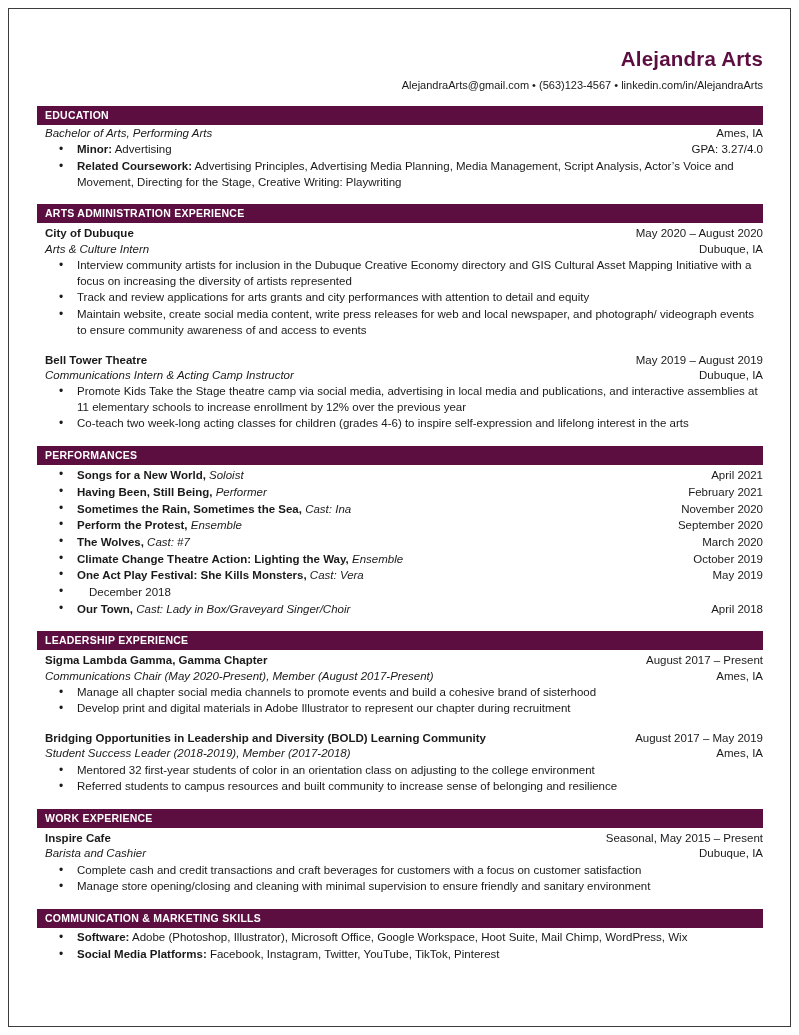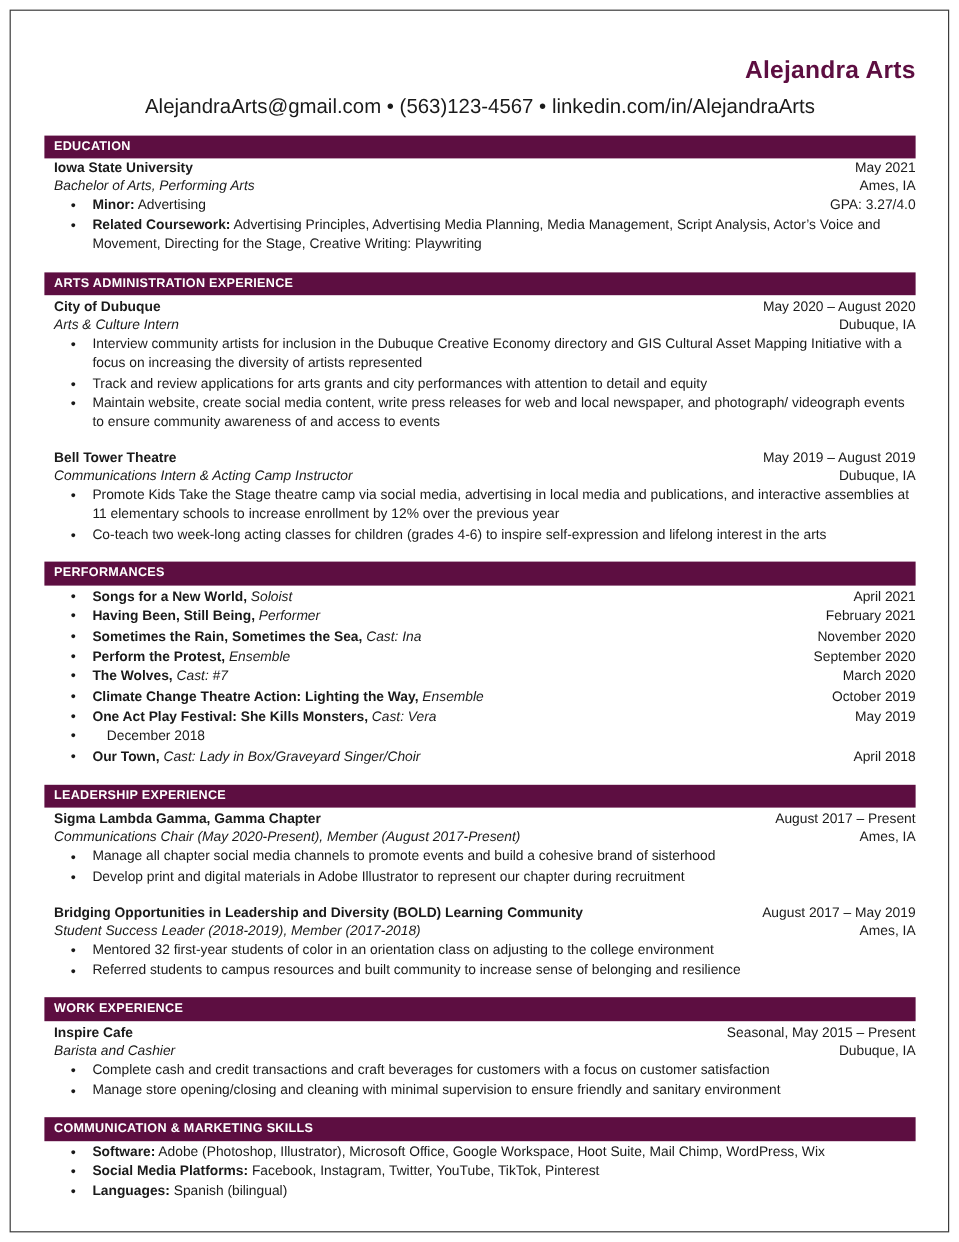--- a/index.html
+++ b/index.html
@@ -39,22 +39,22 @@
   .name {
     text-align: right;
     color: #5d0e41;
     font-size: 20.5px;
     font-weight: bold;
     letter-spacing: 0.2px;
     margin: 26px 0 0 0;
     line-height: 1.1;
   }
   .contact {
-    text-align: center;
-    font-size: 17px;
+    text-align: right;
+    font-size: 11px;
     color: #1a1a1a;
     margin: 8px 0 0 0;
     line-height: 1.2;
   }
 
   
   .section-bar {
     background: #5d0e41;
     color: #ffffff;
     font-size: 10.5px;
@@ -152,24 +152,20 @@
 <div class="page">
   <div class="page-border"></div>
   <div class="content">
 
     <div class="name">Alejandra Arts</div>
     <div class="contact">AlejandraArts@gmail.com • (563)123-4567 • linkedin.com/in/AlejandraArts</div>
 
     <div class="section-bar">EDUCATION</div>
     <div class="section-body">
       <div class="row">
-        <div class="org">Iowa State University</div>
-        <div class="right">May 2021</div>
-      </div>
-      <div class="row">
         <div class="role">Bachelor of Arts, Performing Arts</div>
         <div class="right">Ames, IA</div>
       </div>
       <ul class="bullets">
         <li>
           <span style="display:flex;justify-content:space-between;align-items:center;">
             <span>
               <span class="lbl">Minor:</span><span> Advertising</span>
             </span>
             <span class="right">GPA: 3.27/4.0</span>
@@ -307,18 +303,17 @@
           <li>Manage store opening/closing and cleaning with minimal supervision to ensure friendly and sanitary environment</li>
         </ul>
       </div>
     </div>
 
     <div class="section-bar">COMMUNICATION &amp; MARKETING SKILLS</div>
     <div class="section-body" style="padding-left:8px;">
       <ul class="bullets">
         <li><span class="lbl">Software:</span><span> Adobe (Photoshop, Illustrator), Microsoft Office, Google Workspace, Hoot Suite, Mail Chimp, WordPress, Wix</span></li>
         <li><span class="lbl">Social Media Platforms:</span><span> Facebook, Instagram, Twitter, YouTube, TikTok, Pinterest</span></li>
-        <li><span class="lbl">Languages:</span><span> Spanish (bilingual)</span></li>
       </ul>
     </div>
 
   </div>
 </div>
 
 </body></html>

